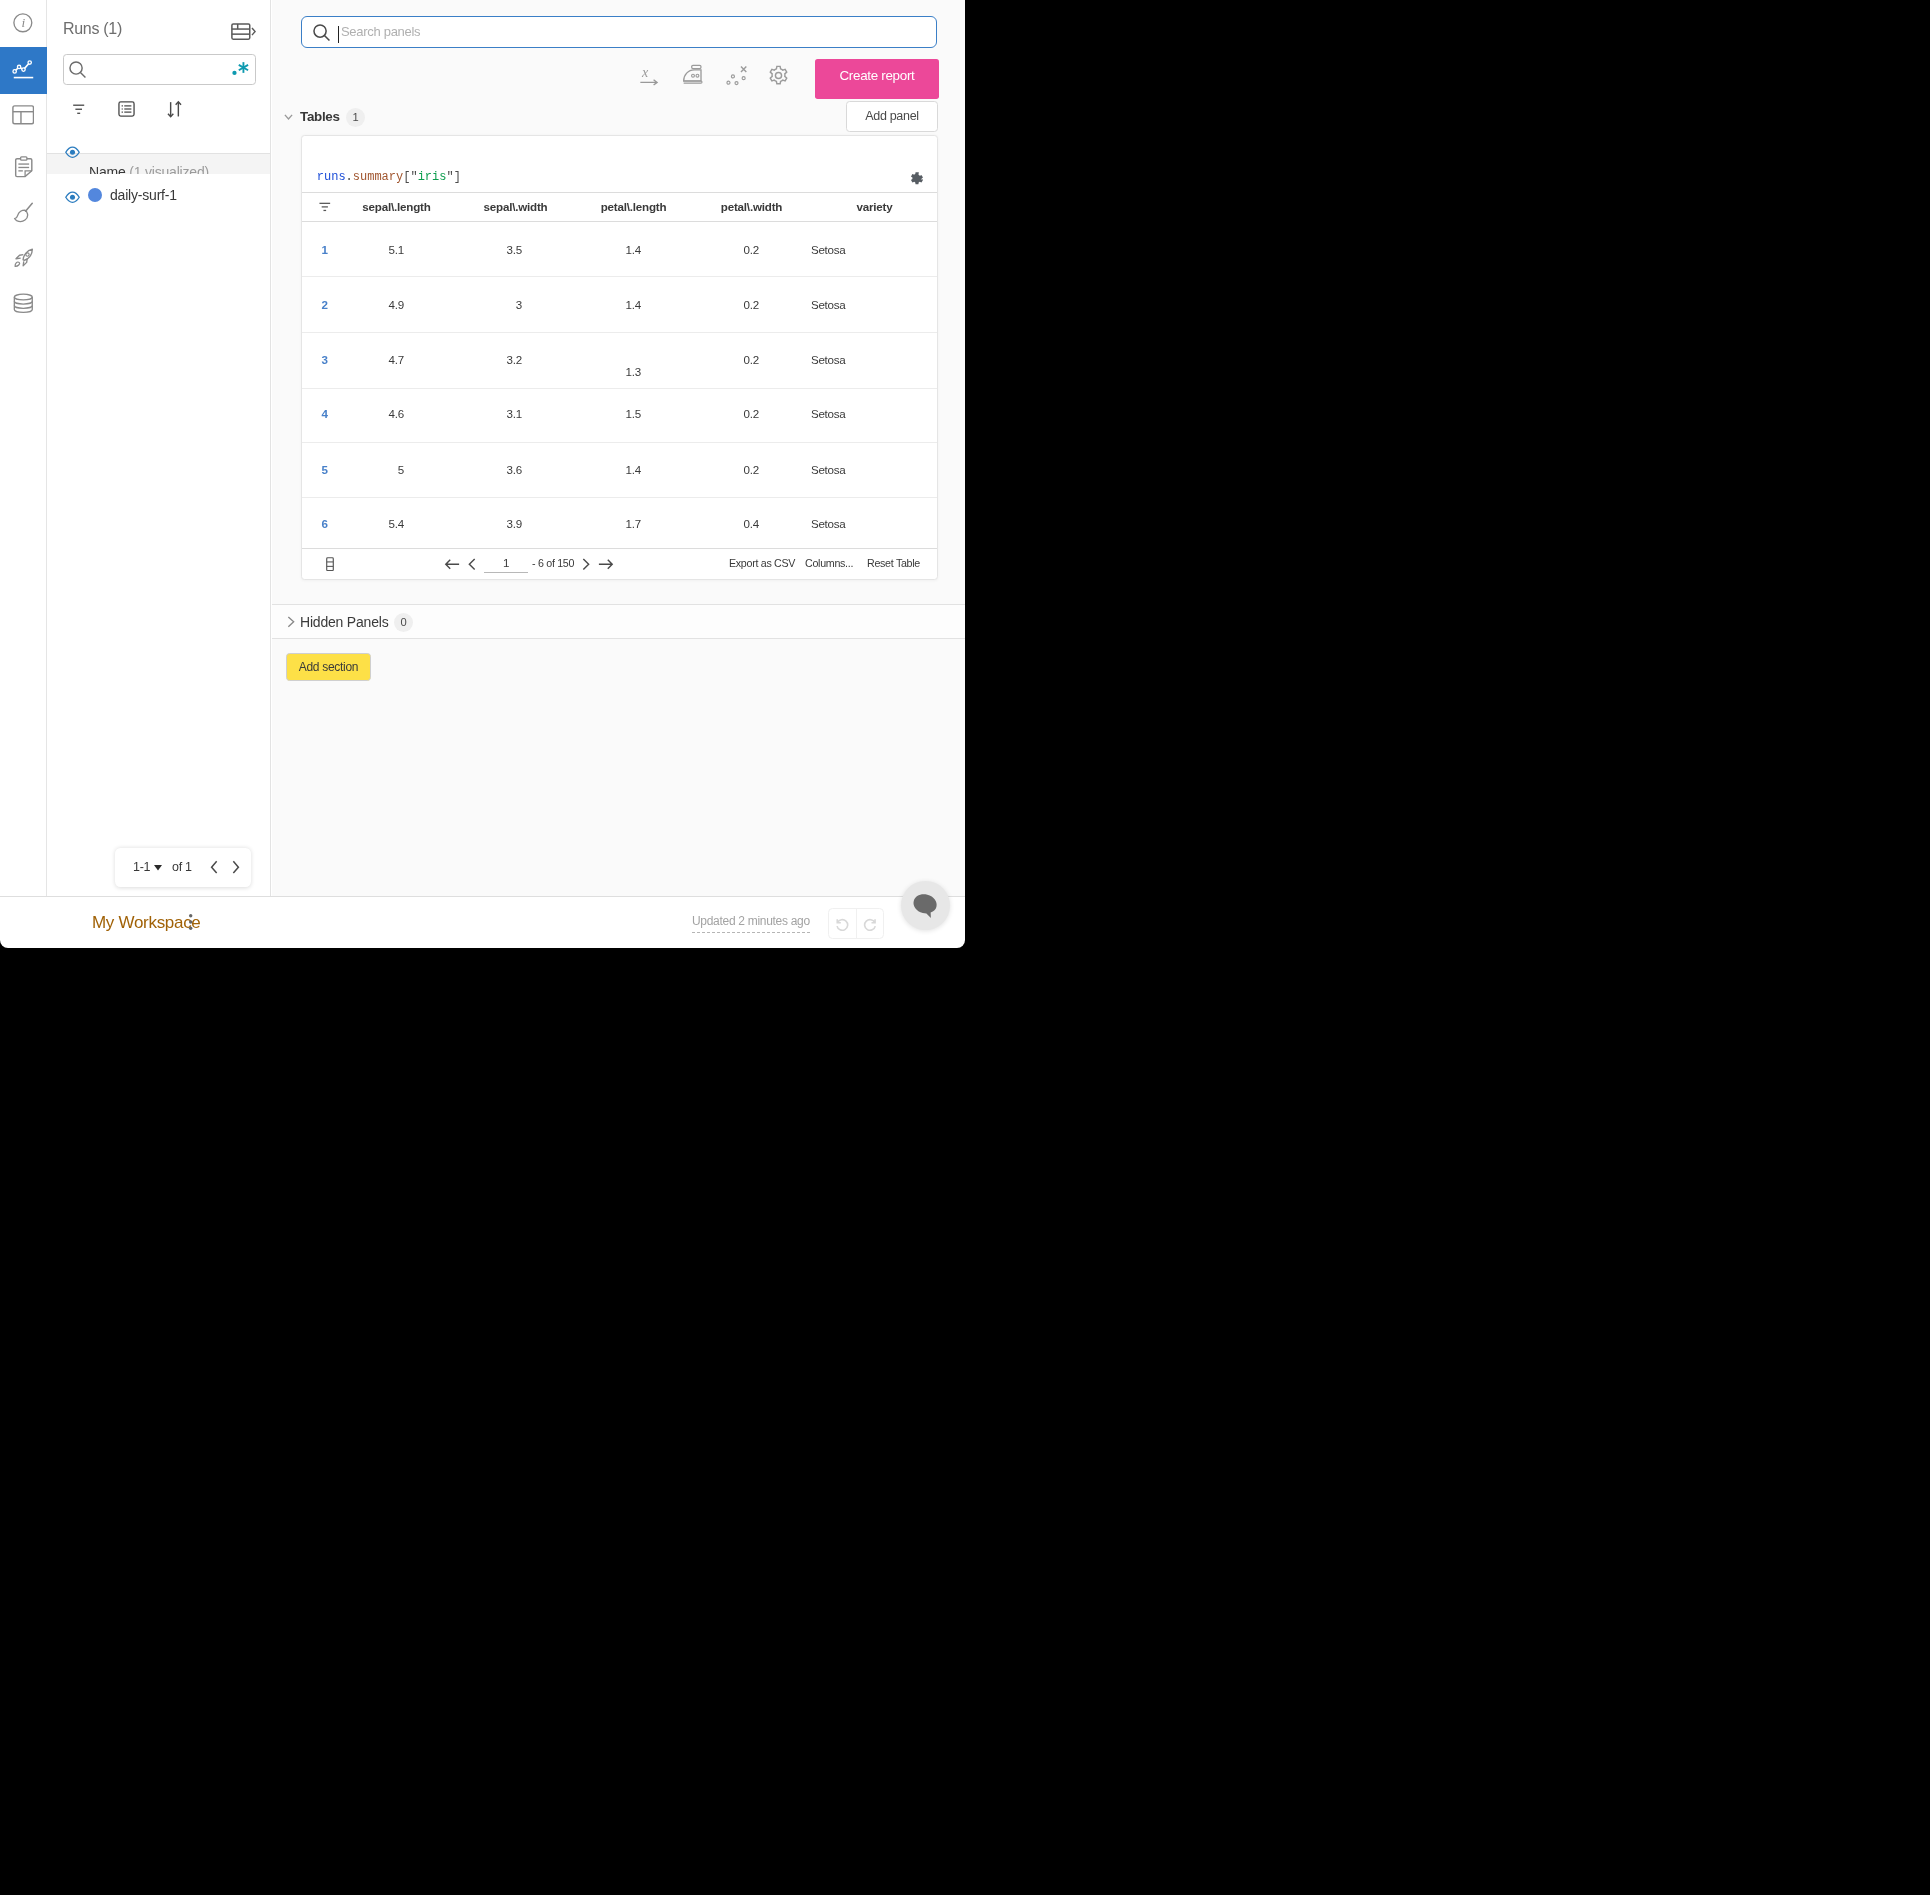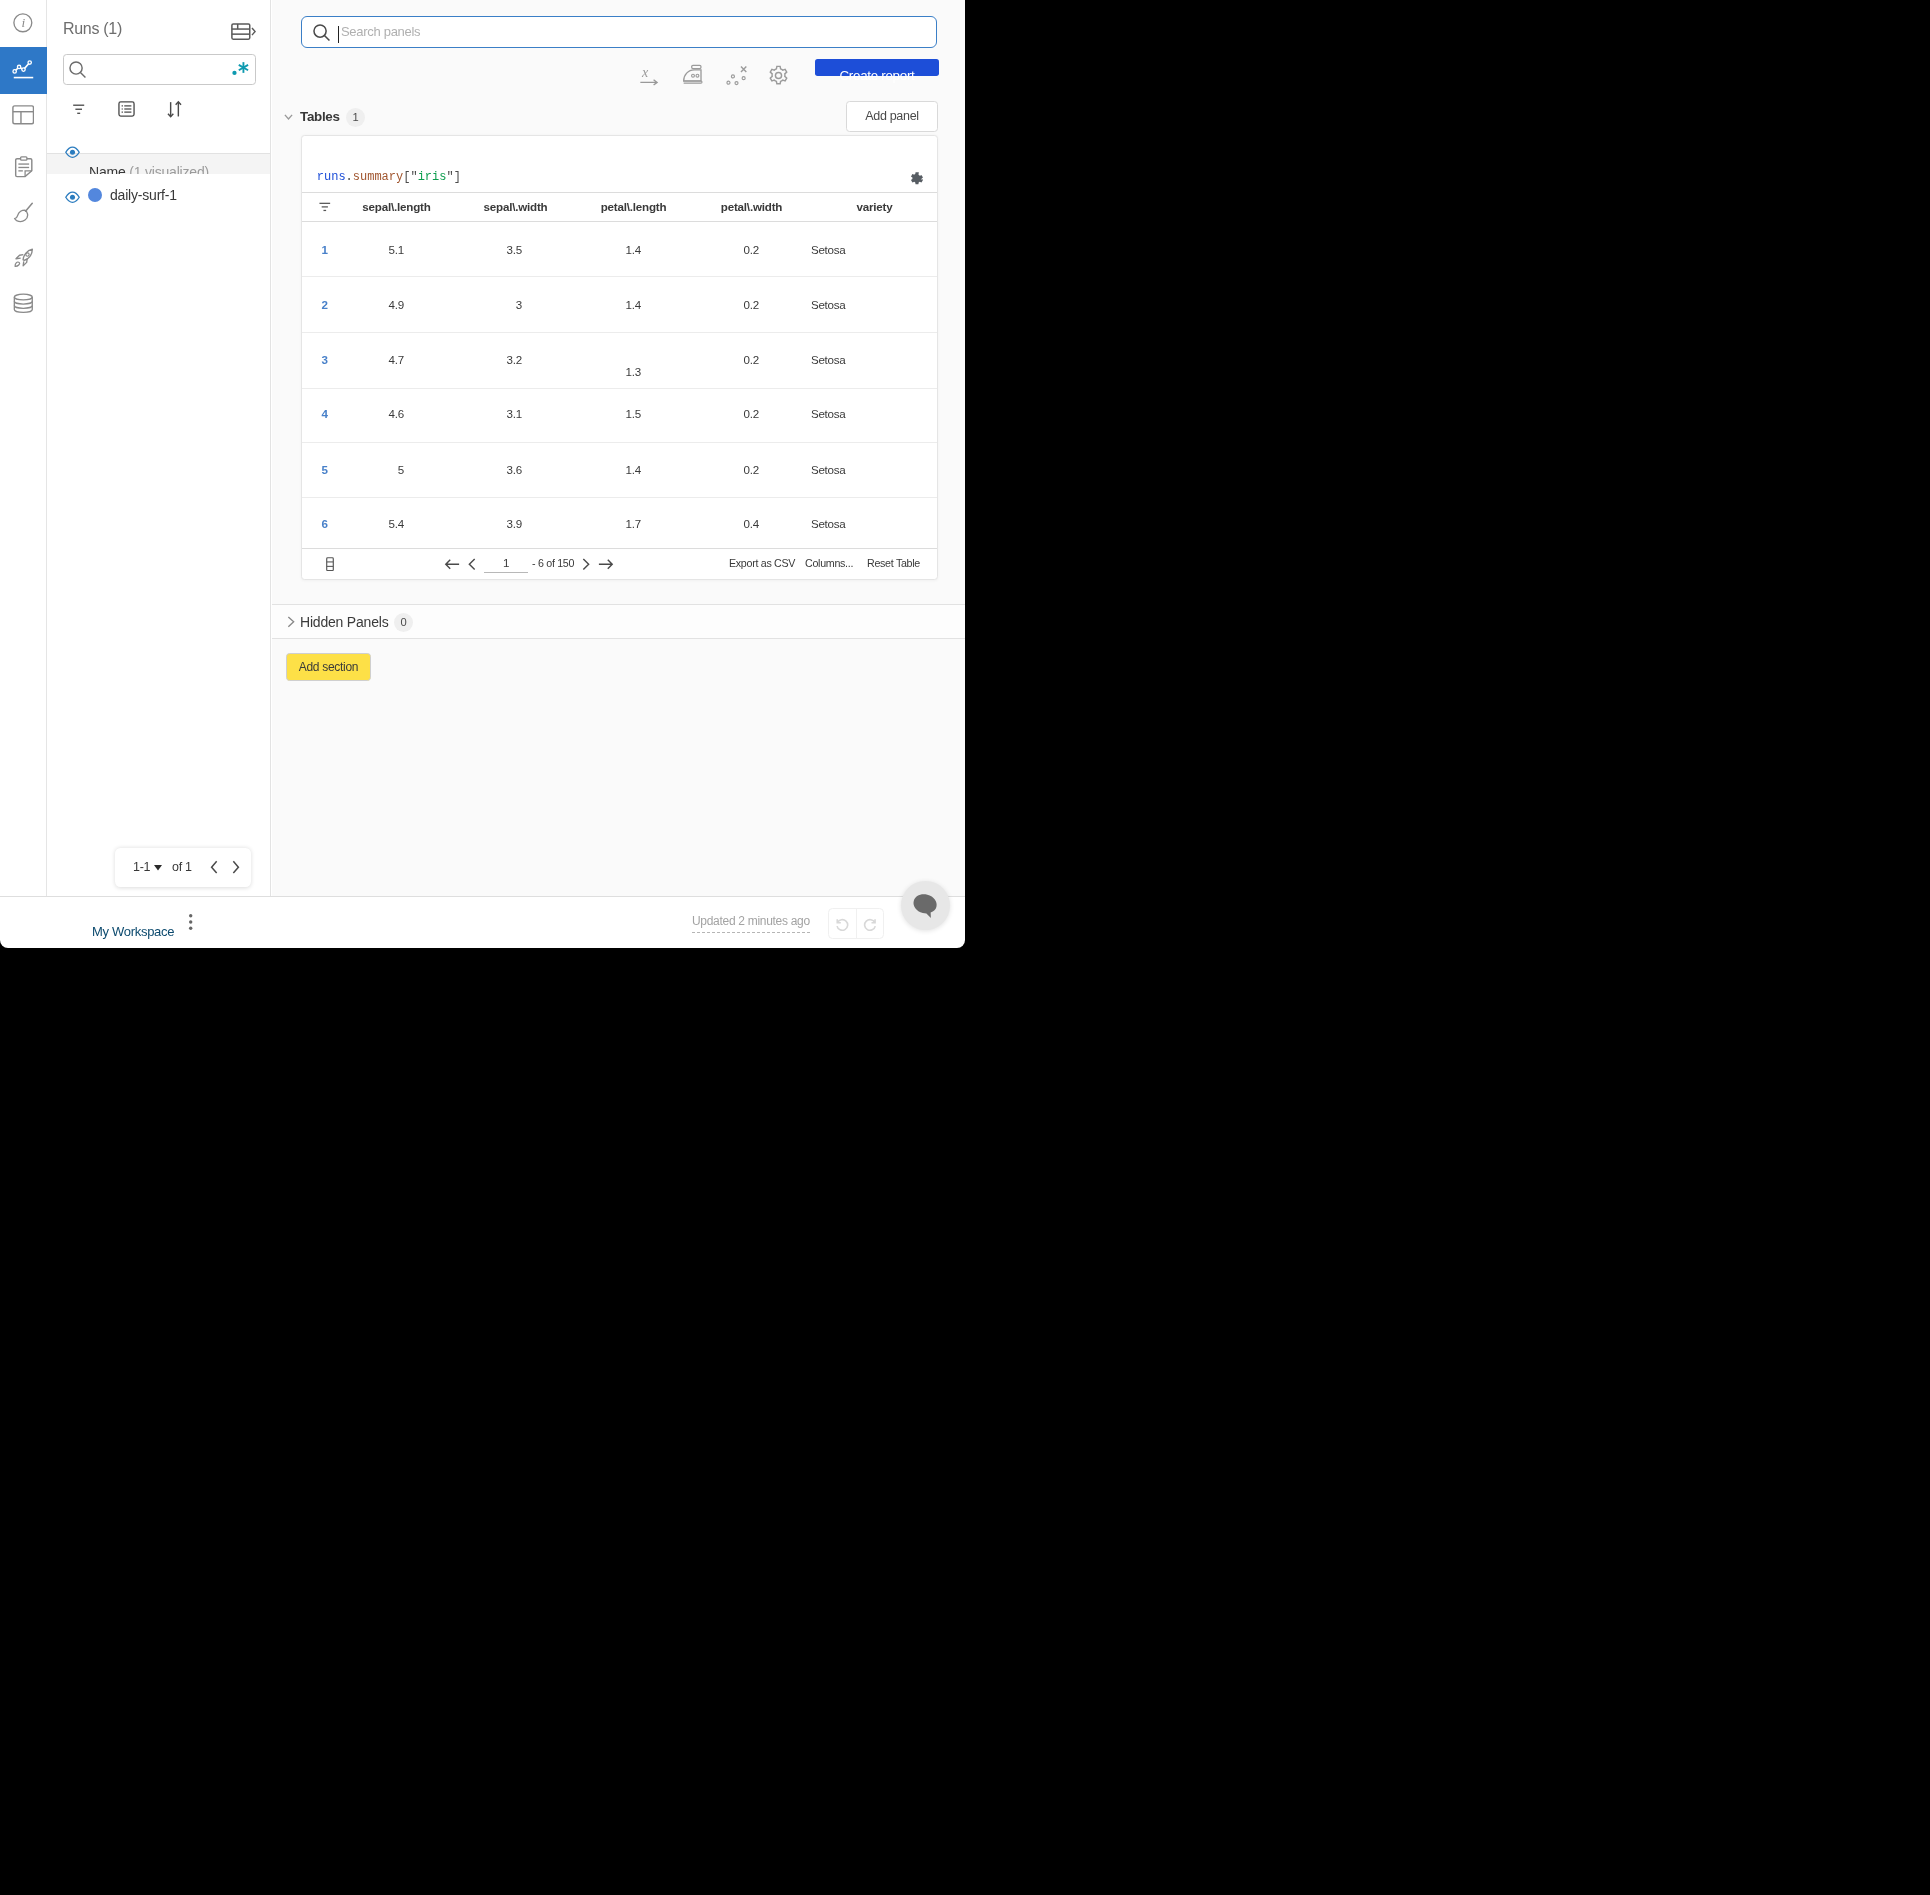--- a/index.html
+++ b/index.html
@@ -18,39 +18,39 @@
 #nameRow .t { position:absolute; left:42px; top:9.9px; font-size:14px; letter-spacing:-0.2px; color:#383838; white-space:nowrap; }
 #nameRow .t span { color:#9b9b9b; }
 #runRow { left:47px; top:174px; width:223px; height:47px; background:#fff; }
 #runRow .t { position:absolute; left:63px; top:12.5px; font-size:14px; letter-spacing:-0.2px; color:#383838; white-space:nowrap; }
 .dot { position:absolute; left:41px; top:13.7px; width:14.3px; height:14.3px; border-radius:50%; background:#5387dd; }
 #pagerpill { left:115px; top:848px; width:136px; height:39px; background:#fff; border-radius:5.4px; box-shadow:0 0.9px 4.5px rgba(0,0,0,0.14); }
 #pagerpill .c { position:absolute; top:0; height:39px; line-height:39px; font-size:12.5px; color:#383838; }
 #searchpanels { left:301px; top:16px; width:636px; height:32px; background:#fff; border:1.3px solid #3b7fc7; border-radius:6px; }
 #searchpanels .ph { position:absolute; left:39px; top:7.2px; font-size:13px; color:#b0b0b0; }
 #searchpanels .caret { position:absolute; left:36px; top:9px; width:1.3px; height:17px; background:#222; }
-#createreport { left:815px; top:59px; width:124px; height:17px; background:#1d4ed8; border-radius:2.7px; color:#fff; font-size:13.4px; text-align:center; line-height:33px; }
+#createreport { left:815px; top:59px; width:124px; height:40px; background:#ec4899; border-radius:2.7px; color:#fff; font-size:13.4px; text-align:center; line-height:33px; }
 #tableslabel { left:300px; top:109px; font-size:13.4px; font-weight:bold; color:#383838; }
 .badge { position:absolute; border-radius:50%; background:#efefef; color:#4a4a4a; text-align:center; }
 #addpanel { left:846px; top:101px; width:92px; height:31px; background:#fff; border:0.9px solid #d9d9d9; border-radius:3.6px; font-size:12.5px; color:#4a4a4a; text-align:center; line-height:29.6px; }
 #card { left:301px; top:135px; width:637px; height:445px; background:#fff; border:0.9px solid #e5e5e5; border-radius:3.6px; box-shadow:0 0.9px 2.7px rgba(0,0,0,0.04); }
 #expr { position:absolute; left:14.8px; top:34px; font-family:"Liberation Mono", monospace; font-size:12px; letter-spacing:0; }
 #expr .r { color:#1d4ed8; } #expr .d { color:#4a4a4a; } #expr .s { color:#a0552e; } #expr .g { color:#0c9d4d; }
 #thead { position:absolute; left:0; top:56px; width:635px; height:30px; border-top:0.9px solid #dcdcdc; border-bottom:0.9px solid #dcdcdc; }
 .th { position:absolute; top:0; height:30px; line-height:27px; font-size:11.6px; font-weight:bold; color:#3a3a3a; width:107px; text-align:center; letter-spacing:-0.2px; }
 .rowsep { position:absolute; left:0; width:635px; height:0.9px; background:#ececec; }
 .rnum { position:absolute; width:27px; text-align:center; font-size:11.6px; font-weight:bold; color:#4880c9; height:12.5px; line-height:12.5px; }
 .val { position:absolute; width:63px; text-align:right; font-size:11.6px; color:#3a3a3a; height:12.5px; line-height:12.5px; letter-spacing:-0.2px; }
 .setosa { position:absolute; left:509px; font-size:11.6px; color:#3a3a3a; height:12.5px; line-height:12.5px; }
 #tfoot { position:absolute; left:0; top:412px; width:635px; height:30px; border-top:0.9px solid #dcdcdc; }
 #tfoot .f { position:absolute; top:0; height:30px; line-height:28px; font-size:10.7px; color:#3a3a3a; }
 #hiddenstrip { left:272px; top:604px; width:693px; height:35px; background:#fdfdfd; border-top:0.9px solid #e2e2e2; border-bottom:0.9px solid #e2e2e2; }
 #hplabel { left:300px; top:614px; font-size:14px; letter-spacing:-0.2px; color:#3a3a3a; }
 #addsection { left:286px; top:653px; width:85px; height:28px; background:#fde047; border:0.9px solid #cfcfcf; border-radius:3.6px; font-size:12px; color:#3a3a3a; text-align:center; line-height:26px; }
-#mws { left:92px; top:913px; font-size:13px; color:#0c4a6e;margin-top:11px; }
+#mws { left:92px; top:913px; font-size:17px; color:#a16207; }
 #updated { left:692px; top:914px; font-size:12px; color:#a3a3a3; border-bottom:0.9px dashed #b5b5b5; padding-bottom:3.6px; }
 #undoredo { left:828px; top:908px; width:56px; height:31px; border:0.9px solid #f0f0f0; border-radius:4.5px; }
 #undoredo .div { position:absolute; left:27px; top:0; width:0.9px; height:29px; background:#f0f0f0; }
 #chatbtn { left:901px; top:881px; width:49px; height:49px; border-radius:50%; background:#e7e7e7; box-shadow:0 0.9px 5.4px rgba(0,0,0,0.12); }
 .corner { position:absolute; width:8px; height:8px; background:#000; bottom:0; z-index:50; }
 .corner .in { position:absolute; width:8px; height:8px; background:#fff; }
 </style>
 </head>
 <body>
 <div id="stage">

